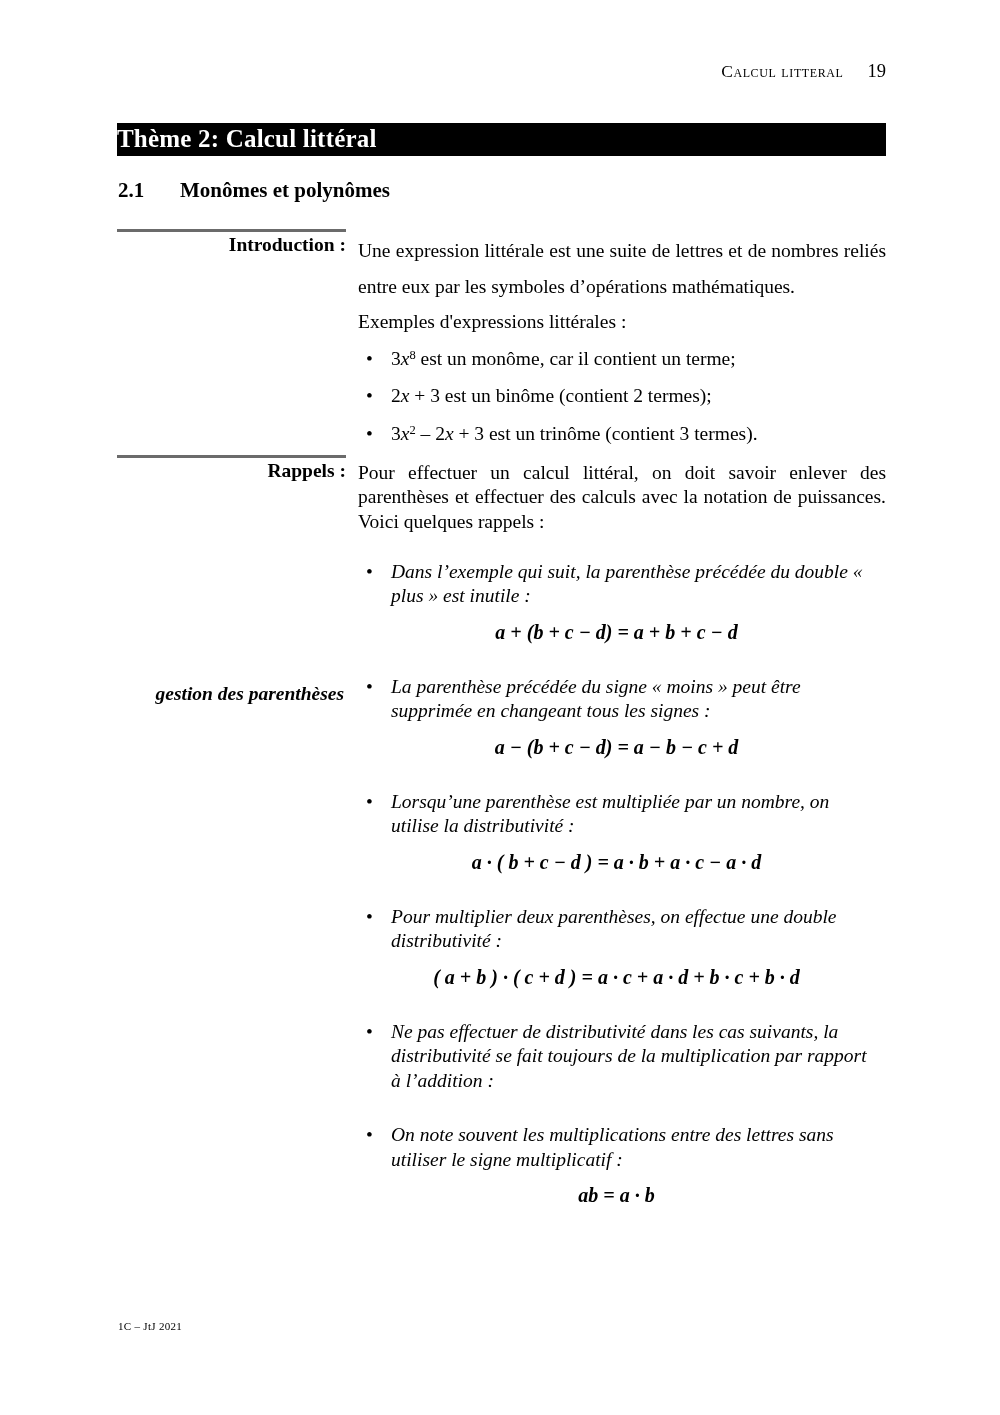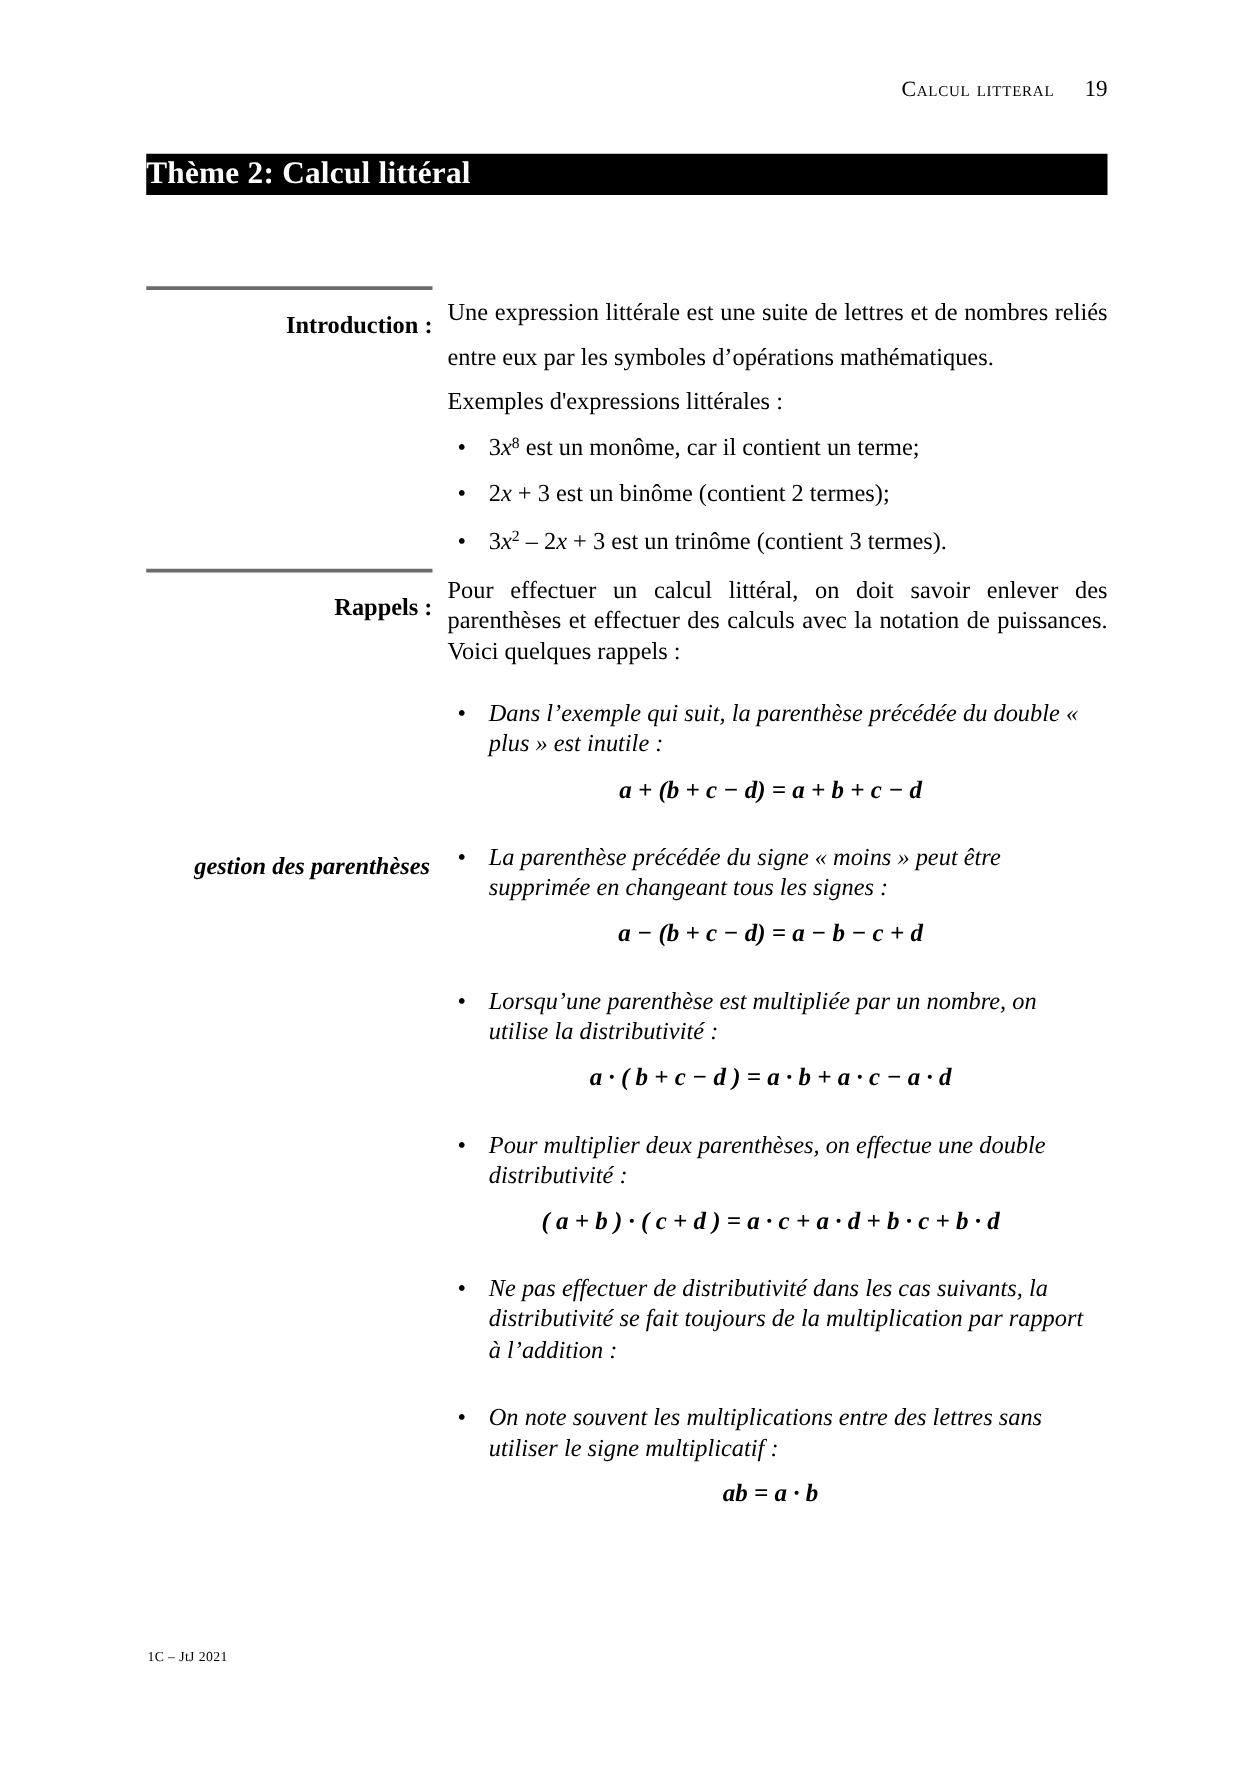--- a/index.html
+++ b/index.html
@@ -34,21 +34,21 @@
   }
   .section-number { display:inline-block; width:62px; }
 
   
   .row { position:absolute; left:117px; width:769px; display:flex; align-items:flex-start; }
   .intro-row { top:229px; }
   .rappels-row { top:455px; }
   .label-col {
     width:229px; flex:none;
     border-top:3px solid #6b6b6b;
-    padding-top:18px; text-align:right;
+    padding-top:2px; text-align:right;
     font-weight:bold; font-size:19.5px;
   }
   .content-col { flex:1; padding-left:12px; padding-top:4px; font-size:19.5px; }
 
   .intro-row .content-col p { text-align:justify; line-height:35.5px; }
   .examples-heading { text-align:left !important; }
 
   ul { list-style:none; }
   li { position:relative; padding-left:33px; }
   .bullet { position:absolute; left:8px; font-style:normal; }
@@ -90,20 +90,23 @@
 <div class="page">
 
   <div class="page-header">
     <span class="running-title">Calcul litteral</span><span class="page-number">19</span>
   </div>
 
   <div class="banner">
     <span>Thème 2: Calcul littéral</span>
   </div>
 
+  <div class="section-heading">
+    <span class="section-number">2.1</span><span>Monômes et polynômes</span>
+  </div>
 
   <div class="row intro-row">
     <div class="label-col">
       <span>Introduction :</span>
     </div>
     <div class="content-col">
       <p>Une expression littérale est une suite de lettres et de nombres reliés entre eux par les symboles d’opérations mathématiques.</p>
       <p class="examples-heading">Exemples d'expressions littérales :</p>
       <ul class="examples-list">
         <li>

